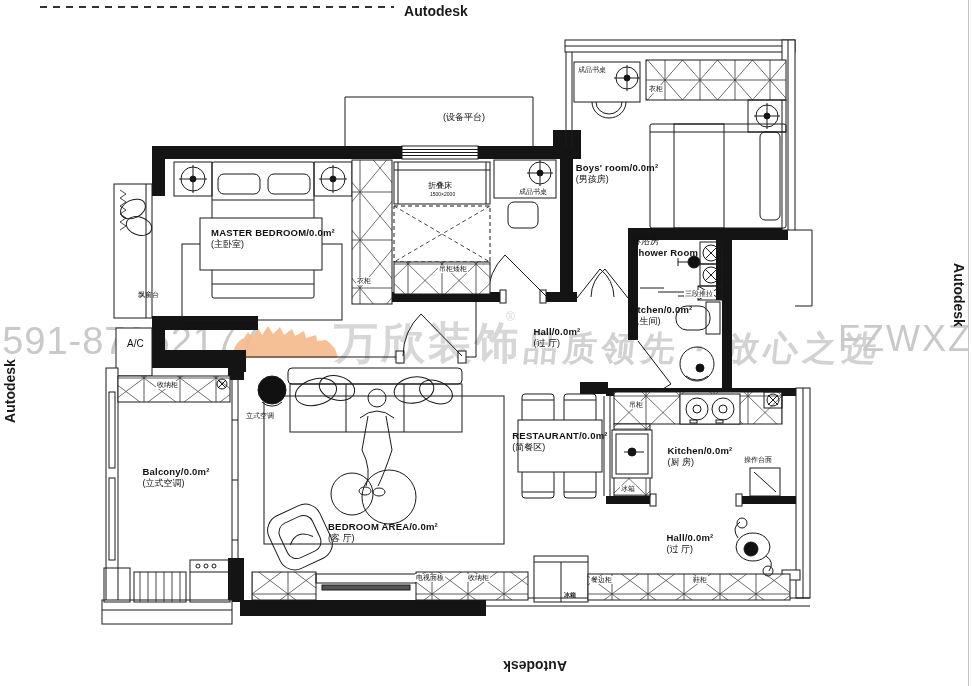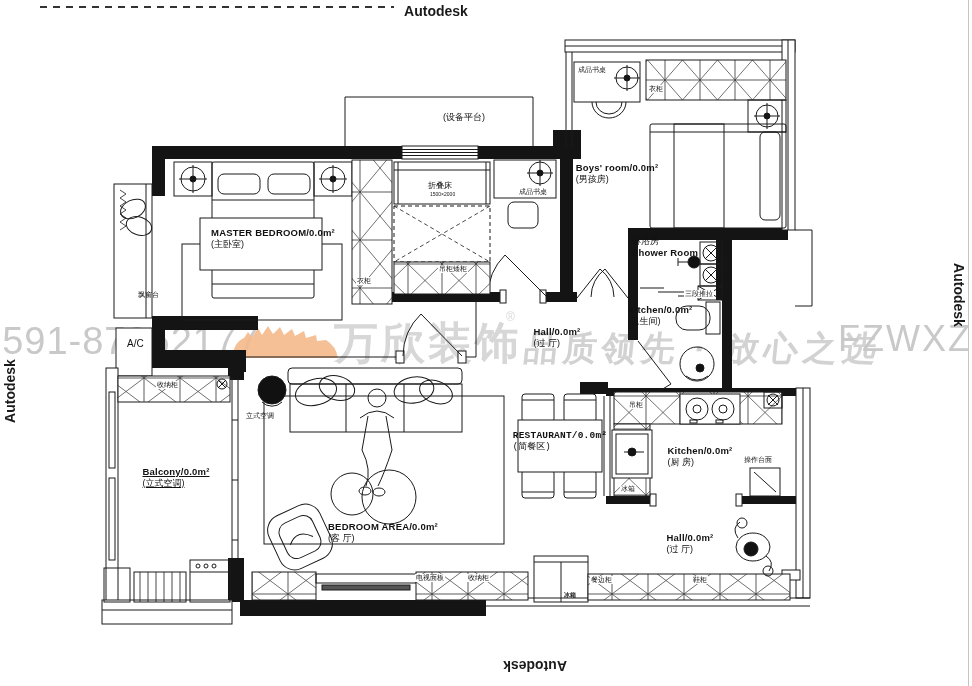--- a/index.html
+++ b/index.html
@@ -324,37 +324,37 @@
       <span class="en">Shower Room</span>
   </div>
   <div class="room-lbl" style="left:660px;top:304px;">
     <span class="en">Kitchen/0.0m²</span>
       <span class="cn">(卫生间)</span>
   </div>
   <div class="room-lbl" style="left:557px;top:326px;">
     <span class="en">Hall/0.0m²</span>
       <span class="cn">(过 厅)</span>
   </div>
-  <div class="room-lbl" style="left:560px;top:430px;font-family:Liberation Mono, monospace;">
+  <div class="room-lbl" style="left:560px;top:430px;">
     <span class="en">RESTAURANT/0.0m²</span>
       <span class="cn">(简餐区)</span>
   </div>
   <div class="room-lbl" style="left:700px;top:445px;">
     <span class="en">Kitchen/0.0m²</span>
       <span class="cn">(厨 房)</span>
   </div>
   <div class="room-lbl" style="left:690px;top:532px;">
     <span class="en">Hall/0.0m²</span>
       <span class="cn">(过 厅)</span>
   </div>
   <div class="room-lbl" style="left:383px;top:521px;">
     <span class="en">BEDROOM AREA/0.0m²</span>
       <span class="cn">(客 厅)</span>
   </div>
-  <div class="room-lbl" style="left:176px;top:466px;text-decoration:underline;">
+  <div class="room-lbl" style="left:176px;top:466px;">
     <span class="en">Balcony/0.0m²</span>
       <span class="cn">(立式空调)</span>
   </div>
   <div class="room-lbl" style="left:464px;top:112px;">
     <span class="cn">(设备平台)</span>
   </div>
 
   <div class="tag" style="left:138px;top:291px;">飘窗台</div>
   <div class="tag" style="left:127px;top:338px;font-size:10px;">A/C</div>
   <div class="tag" style="left:246px;top:412px;">立式空调</div>

